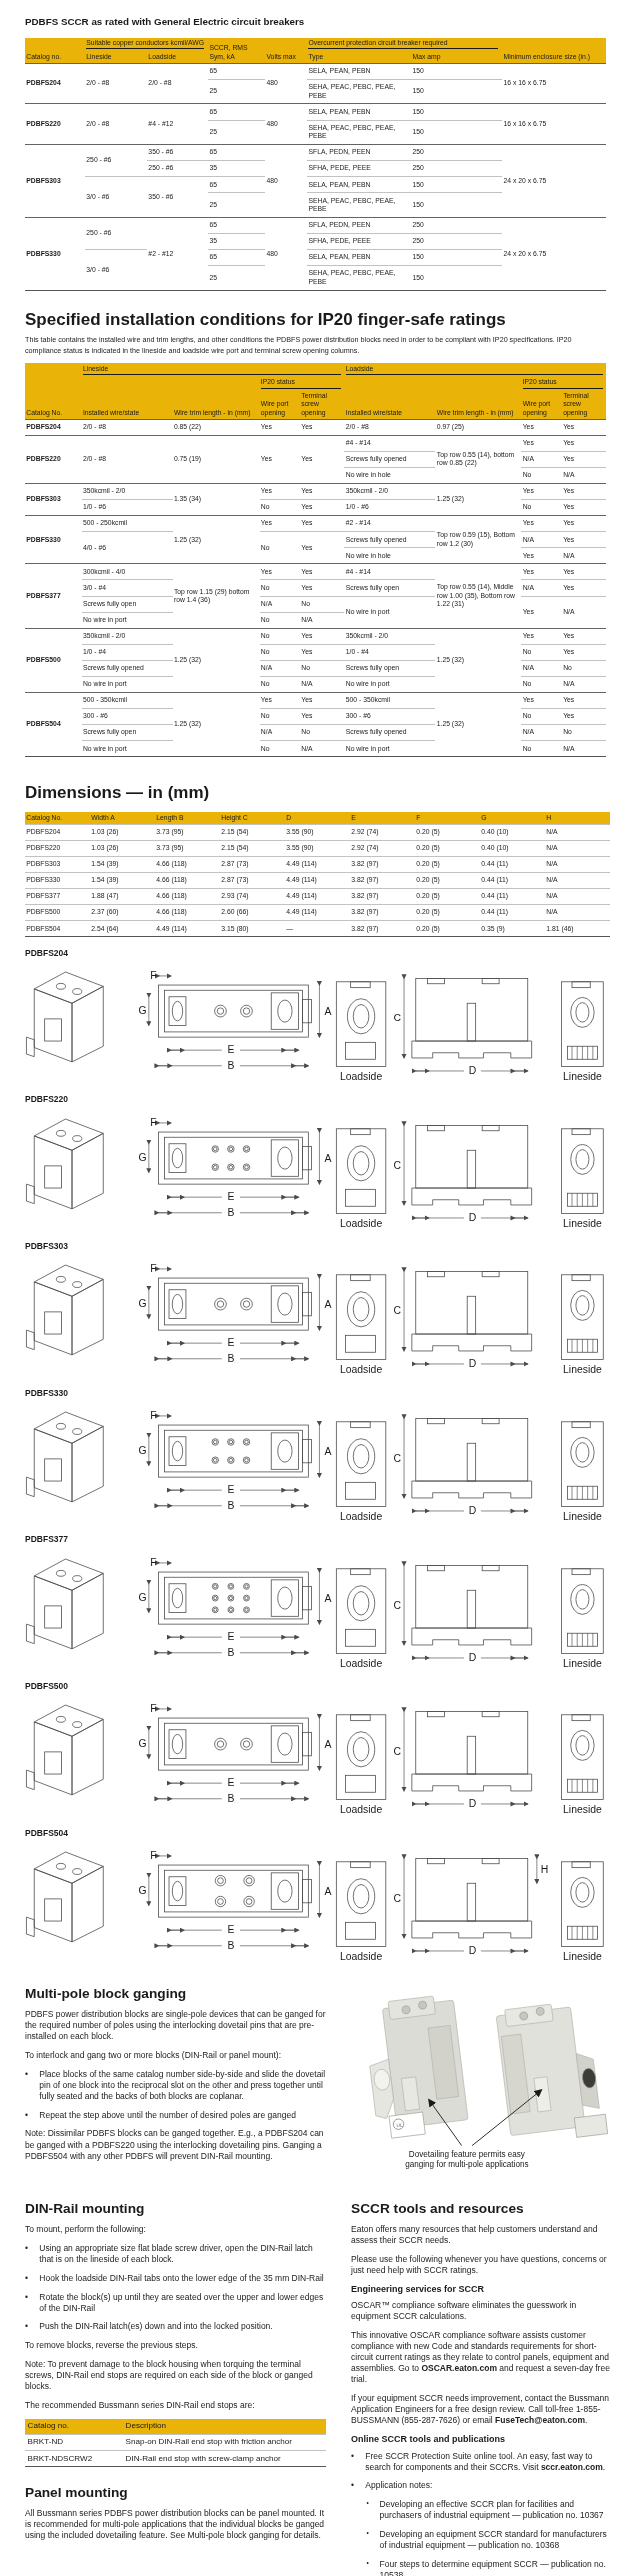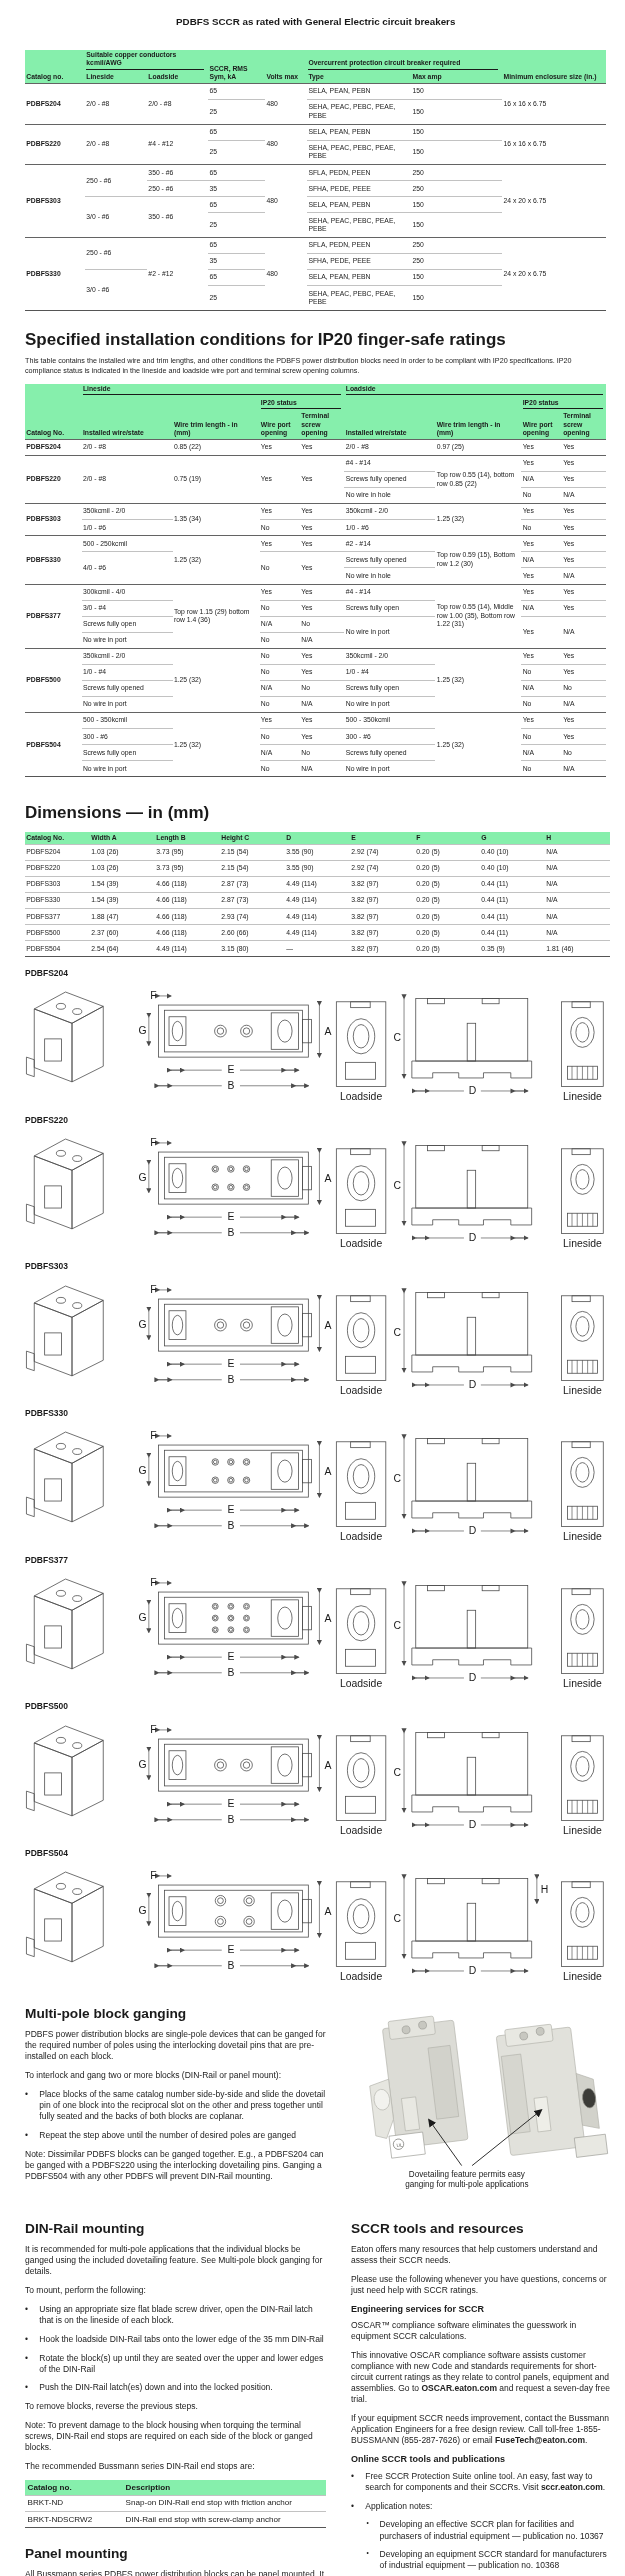--- a/index.html
+++ b/index.html
@@ -1,23 +1,23 @@
 <!DOCTYPE html>
 <html style="font-size:10.4px"><head>
 <meta charset="utf-8">
 <style>
   html,body{margin:0;padding:0;background:#fff;}
   body{width:626px;font-family:"Liberation Sans",sans-serif;color:#1a1a1a;}
   .page{box-sizing:border-box;width:626px;min-height:2576px;padding:15.6px 19.6px 15.6px 25px;}
-  .small-title{font-size:9.8px;font-weight:bold;margin:0 0 23px 0;text-align:center;}
+  .small-title{font-size:9.8px;font-weight:bold;margin:0 0 11px 0;}
   .sec-title{font-size:17px;font-weight:bold;margin:19.6px 0 5.2px 0;}
   .intro{font-size:7.2px;line-height:1.4;margin:0 0 7.8px 0;color:#222;}
   table{border-collapse:collapse;width:100%;table-layout:fixed;border-bottom:1px solid #555;}
   th,td{font-size:6.8px;text-align:left;vertical-align:middle;padding:3.3px 3.9px 3.3px 1.3px;word-wrap:break-word;}
-  thead th{background:#86efac;font-weight:bold;vertical-align:bottom;padding:1.3px 3.9px 2px 1.3px;line-height:1.2;}
+  thead th{background:#eab308;font-weight:normal;vertical-align:bottom;padding:1.3px 3.9px 2px 1.3px;line-height:1.2;}
   th .u{border-bottom:0.8px solid #1a1a1a;padding-bottom:1.3px;display:block;}
   tbody td{border-top:0.7px solid #c2c2c2;line-height:1.25;}
   tbody tr.blk td{border-top:1px solid #636363;}
   td.bold{font-weight:bold;}
   .tbl-wrap{margin-bottom:3.9px;}
   
   .diag-sec{margin-top:10.4px;}
   .diag-name{font-size:8.5px;font-weight:bold;margin:0 0 1.3px 0;}
   .diag-svg{display:block;}
   
@@ -1177,21 +1177,20 @@
         <text class="photo-caption" x="178" y="262" text-anchor="middle" font-size="12.5" fill="#1a1a1a">Dovetailing feature permits easy</text>
         <text class="photo-caption" x="178" y="278" text-anchor="middle" font-size="12.5" fill="#1a1a1a">ganging for multi-pole applications</text>
       </svg>
     </div>
   </div>
 
   <div class="cols" style="margin-top:26px;">
     <div class="colL rich">
       <h1 class="big-title">DIN-Rail mounting</h1>
       <div id="din-blocks">
-          <p>It is recommended for multi-pole applications that the individual blocks be ganged using the included dovetailing feature. See Multi-pole block ganging for details.</p>
           <p>To mount, perform the following:</p>
           <div class="b1">
             <span class="dot">•</span>
             <span class="bt">Using an appropriate size flat blade screw driver, open the DIN-Rail latch that is on the lineside of each block.</span>
           </div>
           <div class="b1">
             <span class="dot">•</span>
             <span class="bt">Hook the loadside DIN-Rail tabs onto the lower edge of the 35 mm DIN-Rail</span>
           </div>
           <div class="b1">

